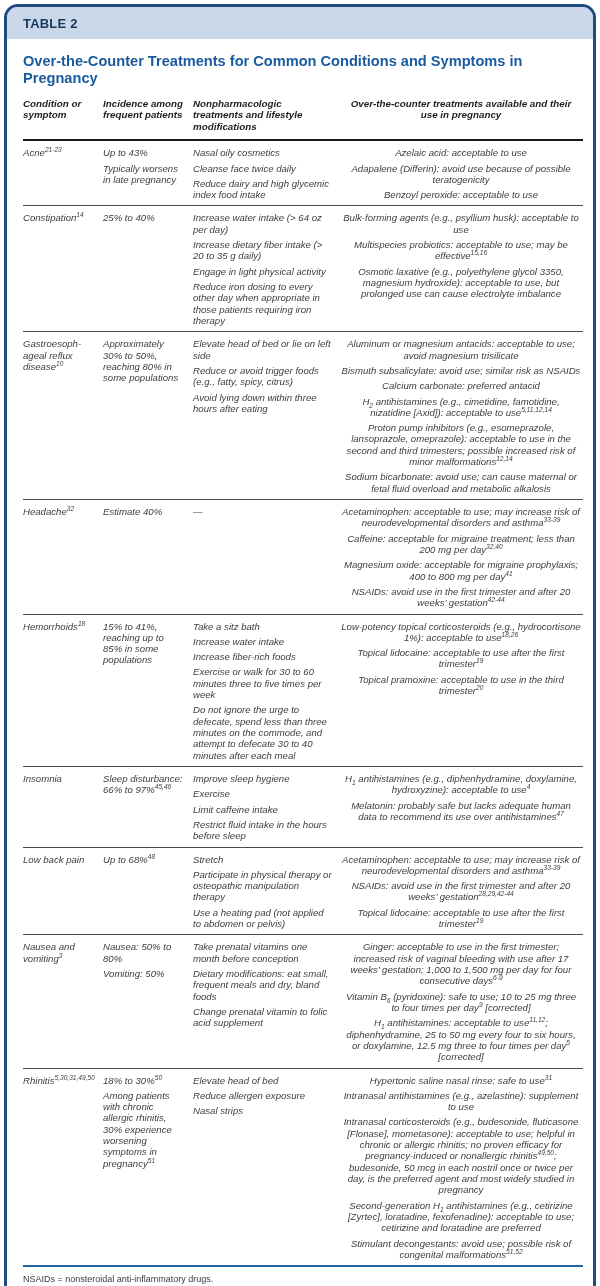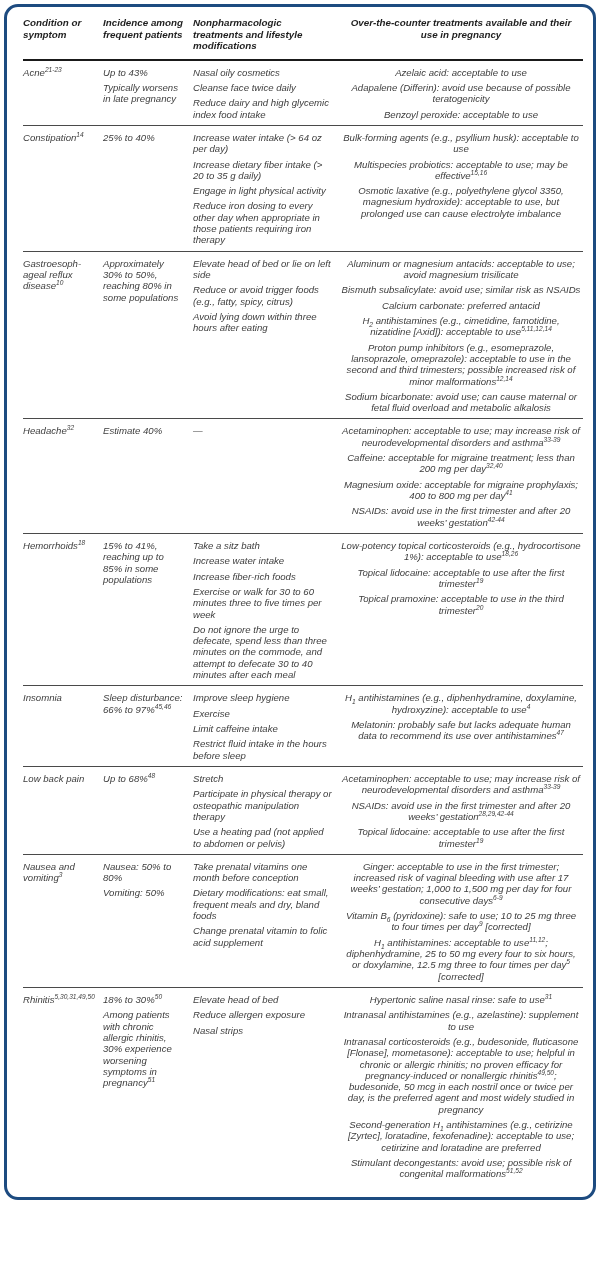--- a/index.html
+++ b/index.html
@@ -39,21 +39,23 @@
   .col3 { width: 242px; padding-right: 2px; text-align: center; }
   sup { font-size: 6.6px; vertical-align: super; line-height: 0; }
   sub { font-size: 6.6px; vertical-align: sub; line-height: 0; }
   .footnotes { border-top: 2px solid #2062a8; padding-top: 7px; margin-top: 0; width: 560px; }
   .fn { margin: 0 0 5px 0; font-size: 9px; color: #3d3d3d; }
 </style>
 </head>
 <body>
 
 <div class="card">
+  <div class="card-header">TABLE 2</div>
   <div class="card-body">
+    <div class="title">Over-the-Counter Treatments for Common Conditions and Symptoms in Pregnancy</div>
     <table>
       <thead>
         <tr id="header-row">
             <th class="col0">Condition or symptom</th>
             <th class="col1">Incidence among frequent patients</th>
             <th class="col2">Nonpharmacologic treatments and lifestyle modifications</th>
             <th class="col3">Over-the-counter treatments available and their use in pregnancy</th>
           </tr>
       </thead>
       <tbody id="table-body">
@@ -224,14 +226,18 @@
             <td class="col3">
               <p>Hypertonic saline nasal rinse: safe to use<sup>31</sup></p>
               <p>Intranasal antihistamines (e.g., azelastine): supplement to use</p>
               <p>Intranasal corticosteroids (e.g., budesonide, fluticasone [Flonase], mometasone): acceptable to use; helpful in chronic or allergic rhinitis; no proven efficacy for pregnancy-induced or nonallergic rhinitis<sup>49,50</sup>; budesonide, 50 mcg in each nostril once or twice per day, is the preferred agent and most widely studied in pregnancy</p>
               <p>Second-generation H<sub>1</sub> antihistamines (e.g., cetirizine [Zyrtec], loratadine, fexofenadine): acceptable to use; cetirizine and loratadine are preferred</p>
               <p>Stimulant decongestants: avoid use; possible risk of congenital malformations<sup>51,52</sup></p>
             </td>
           </tr>
         </tbody>
     </table>
+    <div class="footnotes">
+      <p class="fn">NSAIDs = nonsteroidal anti-inflammatory drugs.</p>
+
+    </div>
   </div>
 </div>
 
 </body></html>

